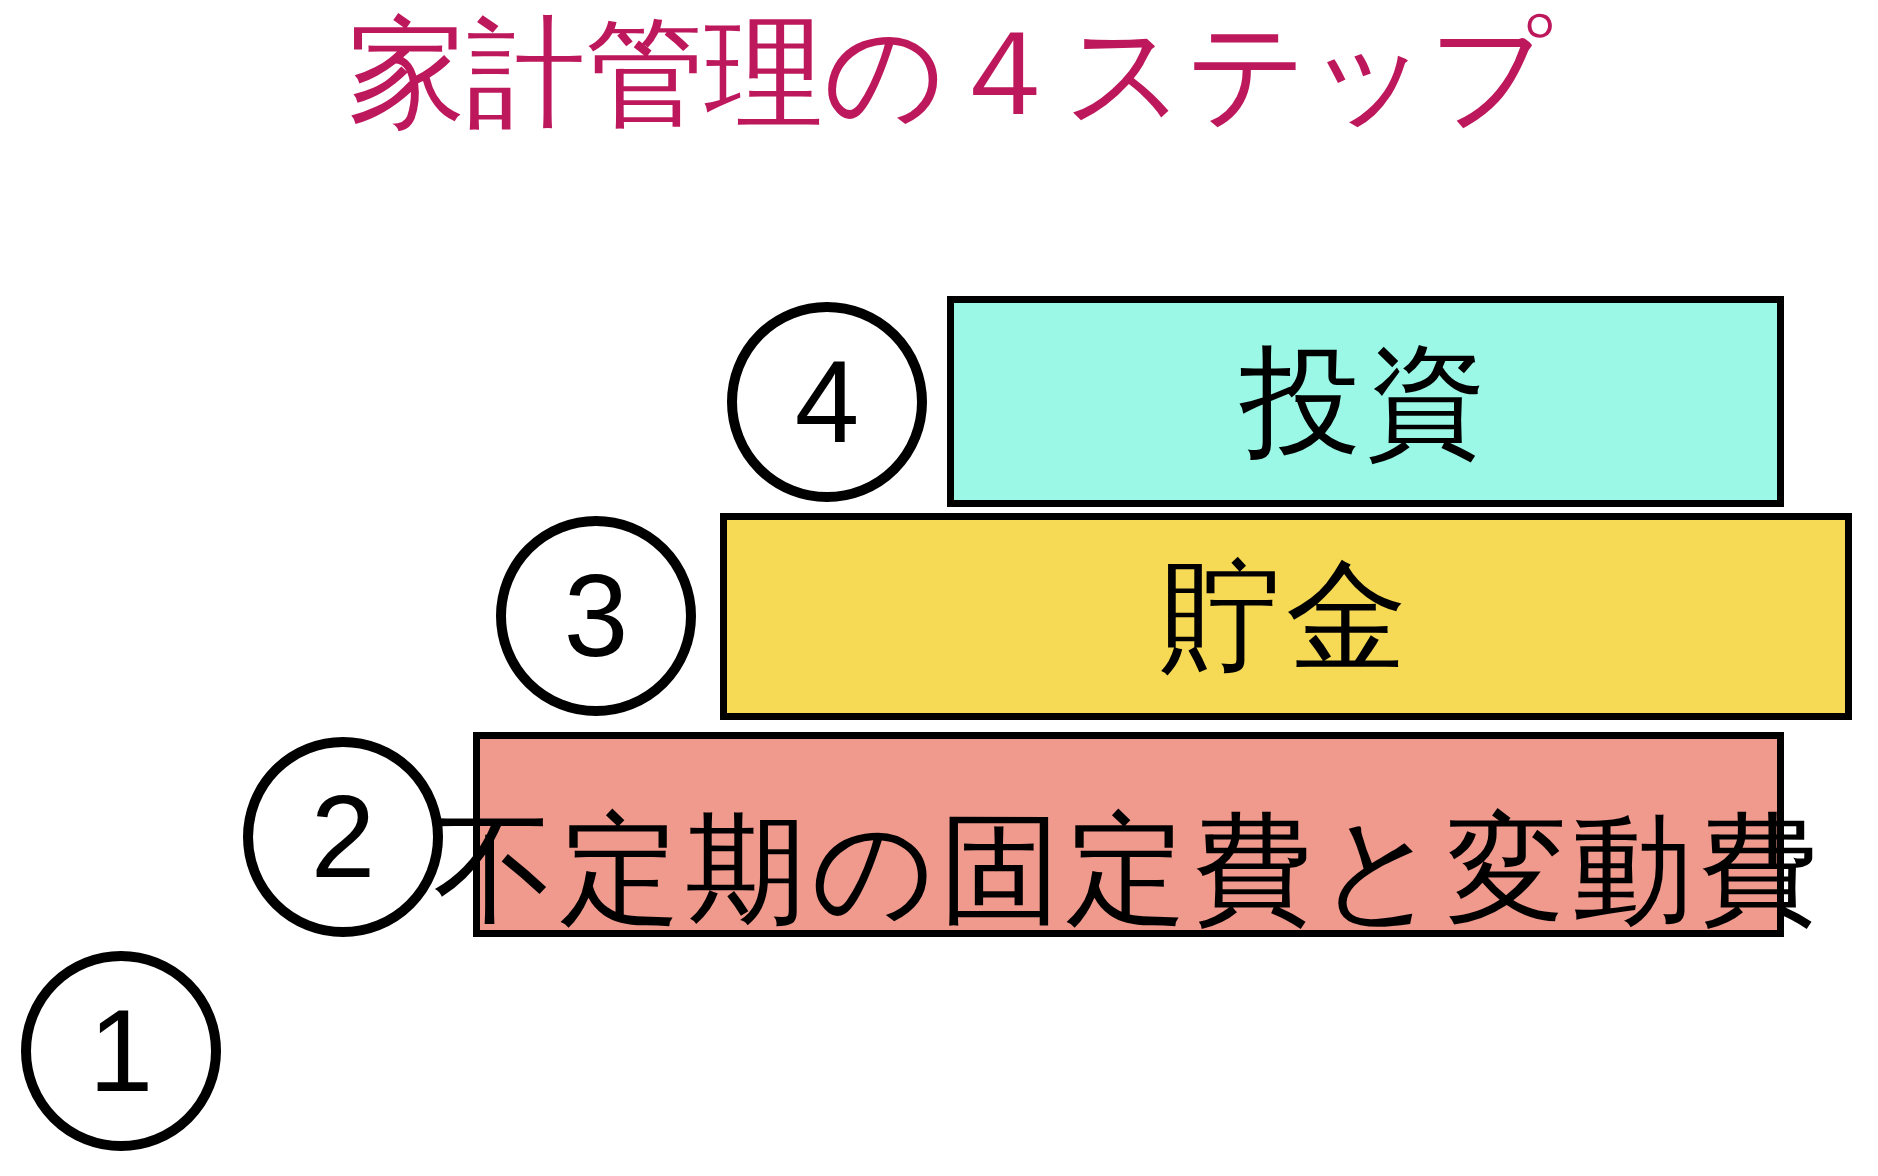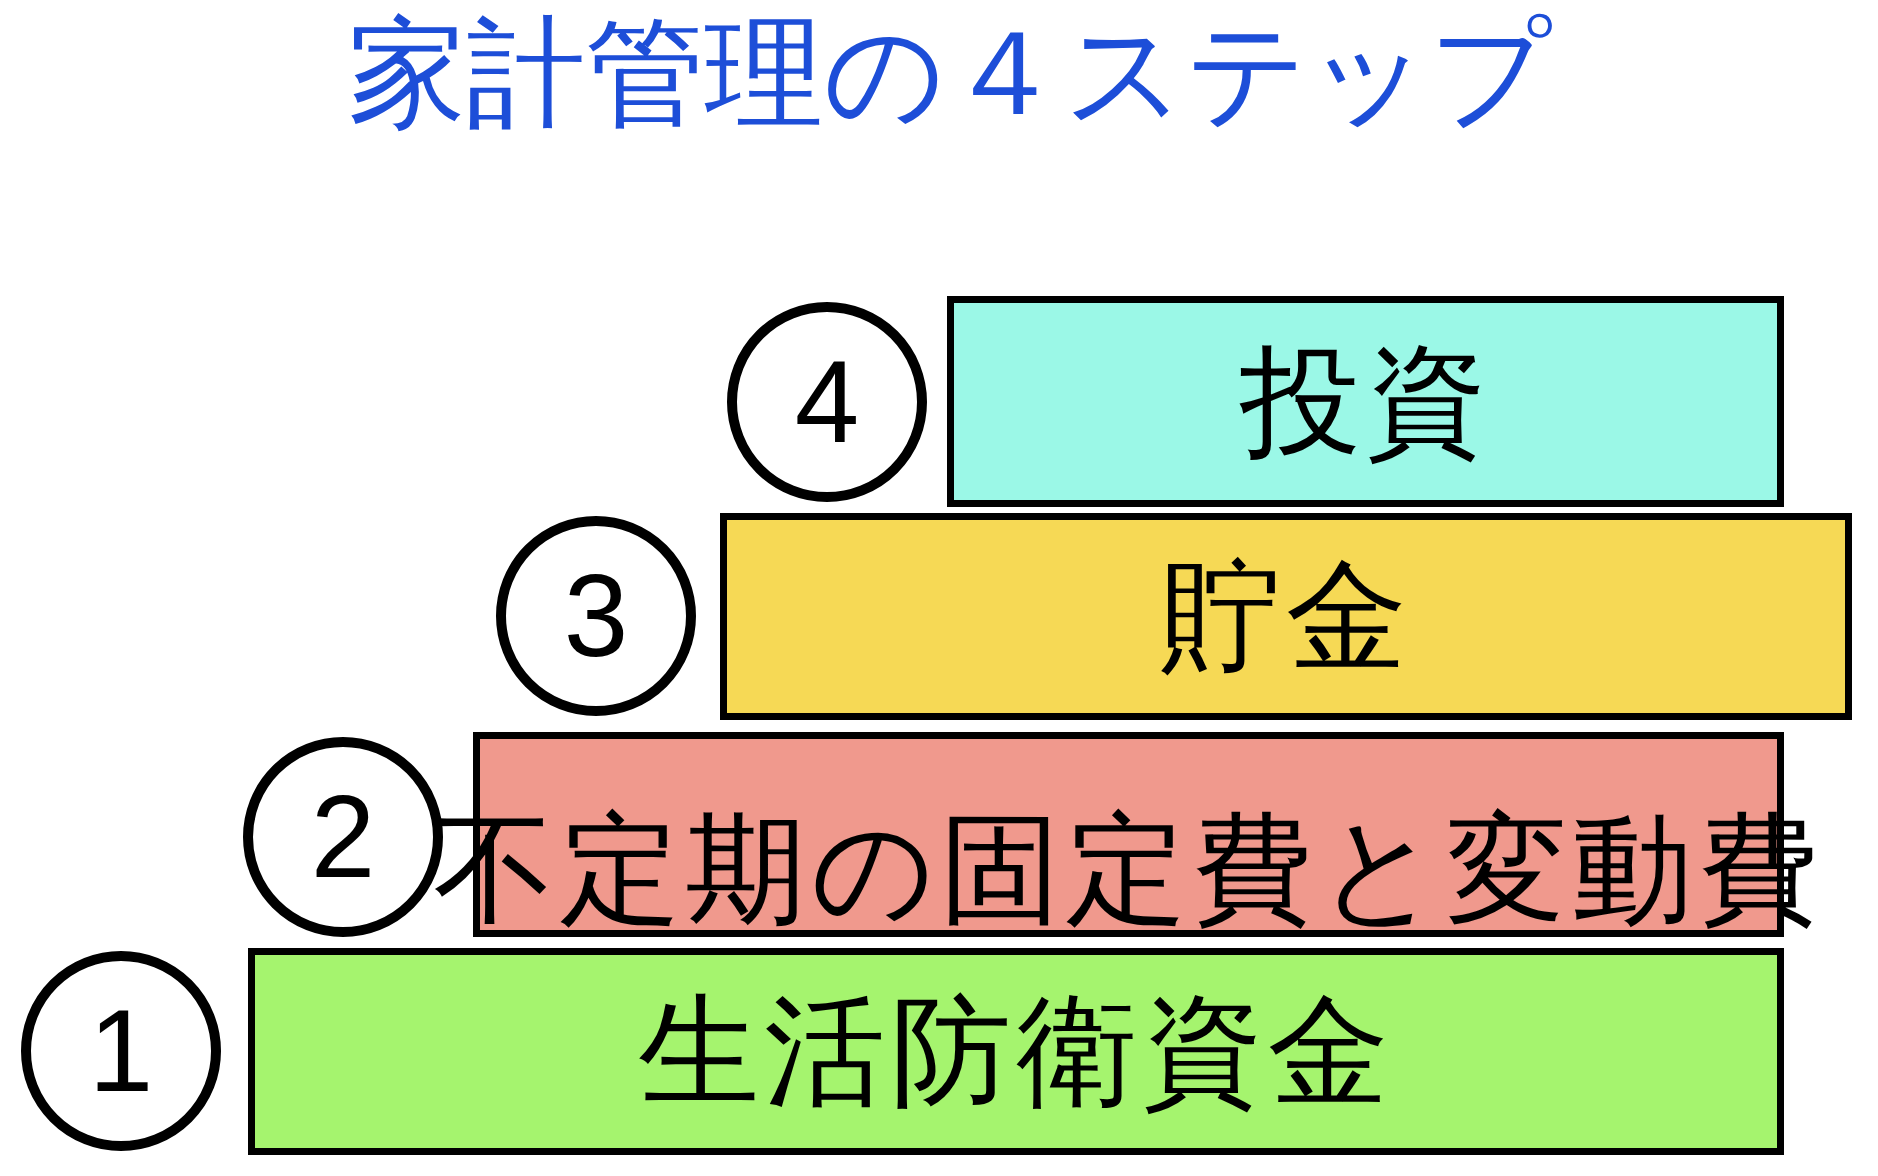--- a/index.html
+++ b/index.html
@@ -20,21 +20,21 @@
     position: absolute;
     top: 8px;
     left: 0;
     width: 100%;
     box-sizing: border-box;
     padding-left: 21px;
     text-align: center;
     font-size: 119px;
     line-height: 1.1;
     white-space: nowrap;
-    color: #1d4ed8;
+    color: #be185d;
   }
   .bar {
     position: absolute;
     box-sizing: border-box;
     border: 7px solid #000000;
     display: flex;
     align-items: center;
     justify-content: center;
   }
   .bar-label {
@@ -96,17 +96,14 @@
   <div class="badge badge-step2">
     <span class="badge-number">2</span>
   </div>
   <div class="bar bar-step2" style="background: rgb(240, 153, 141);">
     <span class="bar-label">不定期の固定費と変動費</span>
   </div>
 
   <div class="badge badge-step1">
     <span class="badge-number">1</span>
   </div>
-  <div class="bar bar-step1" style="background: rgb(165, 244, 110);">
-    <span class="bar-label">生活防衛資金</span>
-  </div>
 
 </div>
 
 </body></html>

